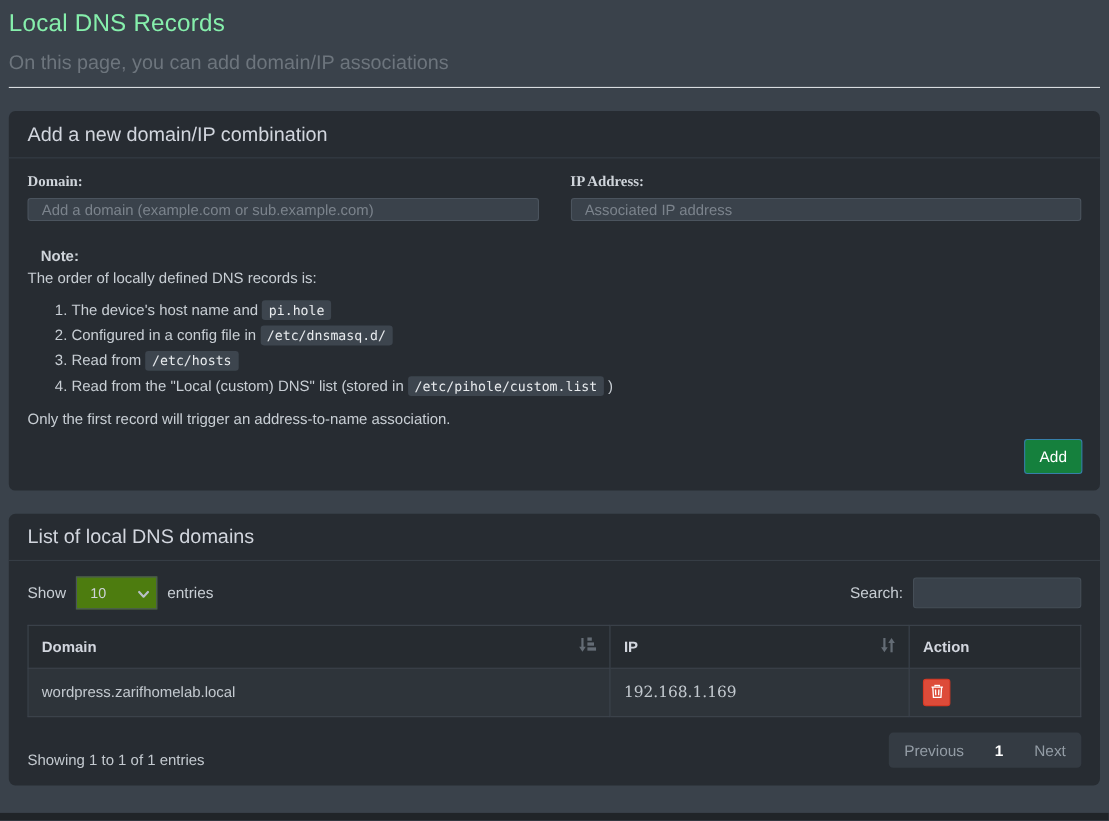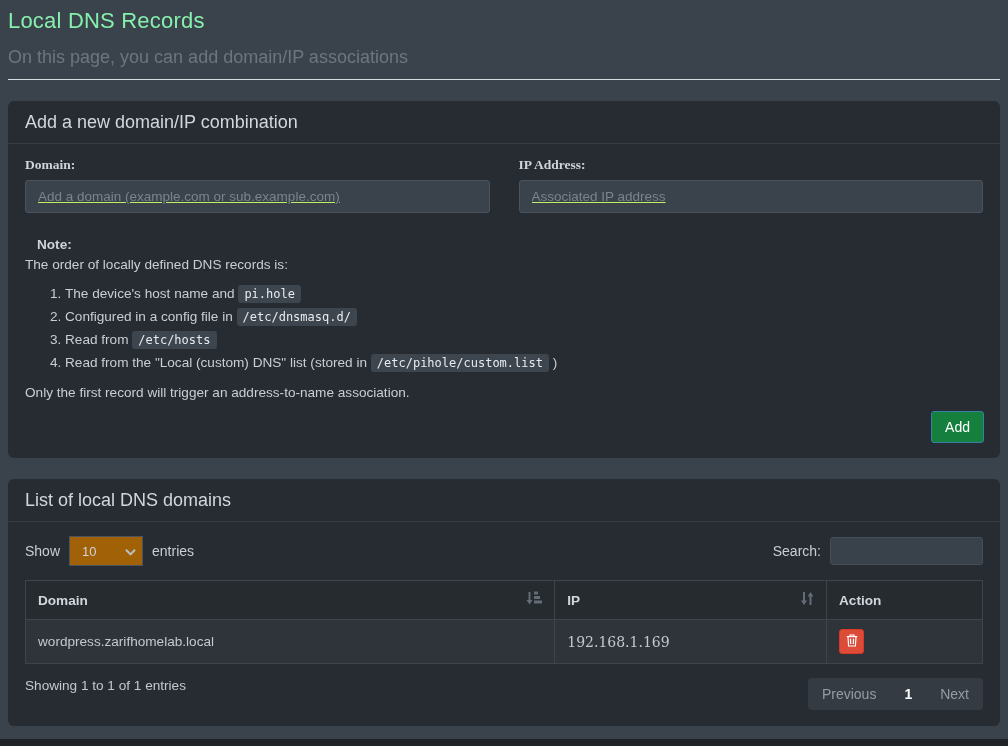--- a/index.html
+++ b/index.html
@@ -56,30 +56,29 @@
   .field-label {
     display: block;
     font-size: 13.5px;
     font-weight: bold;
     color: #cfd4da;
     margin-bottom: 7px;
     font-family: Liberation Serif, serif;
   }
   .form-control {
     width: 100%;
-    height: 33px;
+    height: 21px;
     background: #3a424b;
     border: 1px solid #4b545e;
     border-radius: 3px;
-    color: #bef264;
+    color: #22c55e;
     font-size: 13.5px;
     font-family: "Liberation Sans", sans-serif;
     padding: 6px 12px;
     outline: none;
-    text-decoration: underline;
   }
   .form-control::placeholder { color: #7b838c; opacity: 1; }
 
   
   .note { margin-top: 22px; font-size: 13.6px; line-height: 20px; color: #c8ced4; }
   .note-heading { font-weight: bold; color: #cfd4da; padding-left: 12px; }
   .note ol { margin: 9px 0 10px 0; padding-left: 40px; }
   .note li { margin-bottom: 3px; }
   .note code {
     font-family: "DejaVu Sans Mono", monospace;
@@ -111,21 +110,21 @@
     align-items: center;
     font-size: 14px;
     color: #c8ced4;
     margin-top: 2px;
   }
   .length-group { display: flex; align-items: center; }
   .select-wrap { position: relative; margin: 0 9px; }
   .length-select {
     width: 74px;
     height: 30px;
-    background: #a16207;
+    background: #4d7c0f;
     border: 1px solid #4b545e;
     color: #cfd4da;
     font-size: 13px;
     font-family: "Liberation Sans", sans-serif;
     padding: 3px 22px 3px 12px;
     border-radius: 0;
     appearance: none;
     -webkit-appearance: none;
     outline: none;
   }
@@ -186,21 +185,21 @@
     display: inline-flex;
     align-items: center;
     justify-content: center;
     padding: 0;
   }
 
   
   .table-footer {
     display: flex;
     justify-content: space-between;
-    align-items: flex-start;
+    align-items: flex-end;
     margin-top: 14px;
   }
   .table-info { font-size: 13.6px; color: #c3c9cf; }
   .pagination {
     display: flex;
     background: #343b43;
     border-radius: 4px;
     overflow: hidden;
     font-size: 14px;
   }

